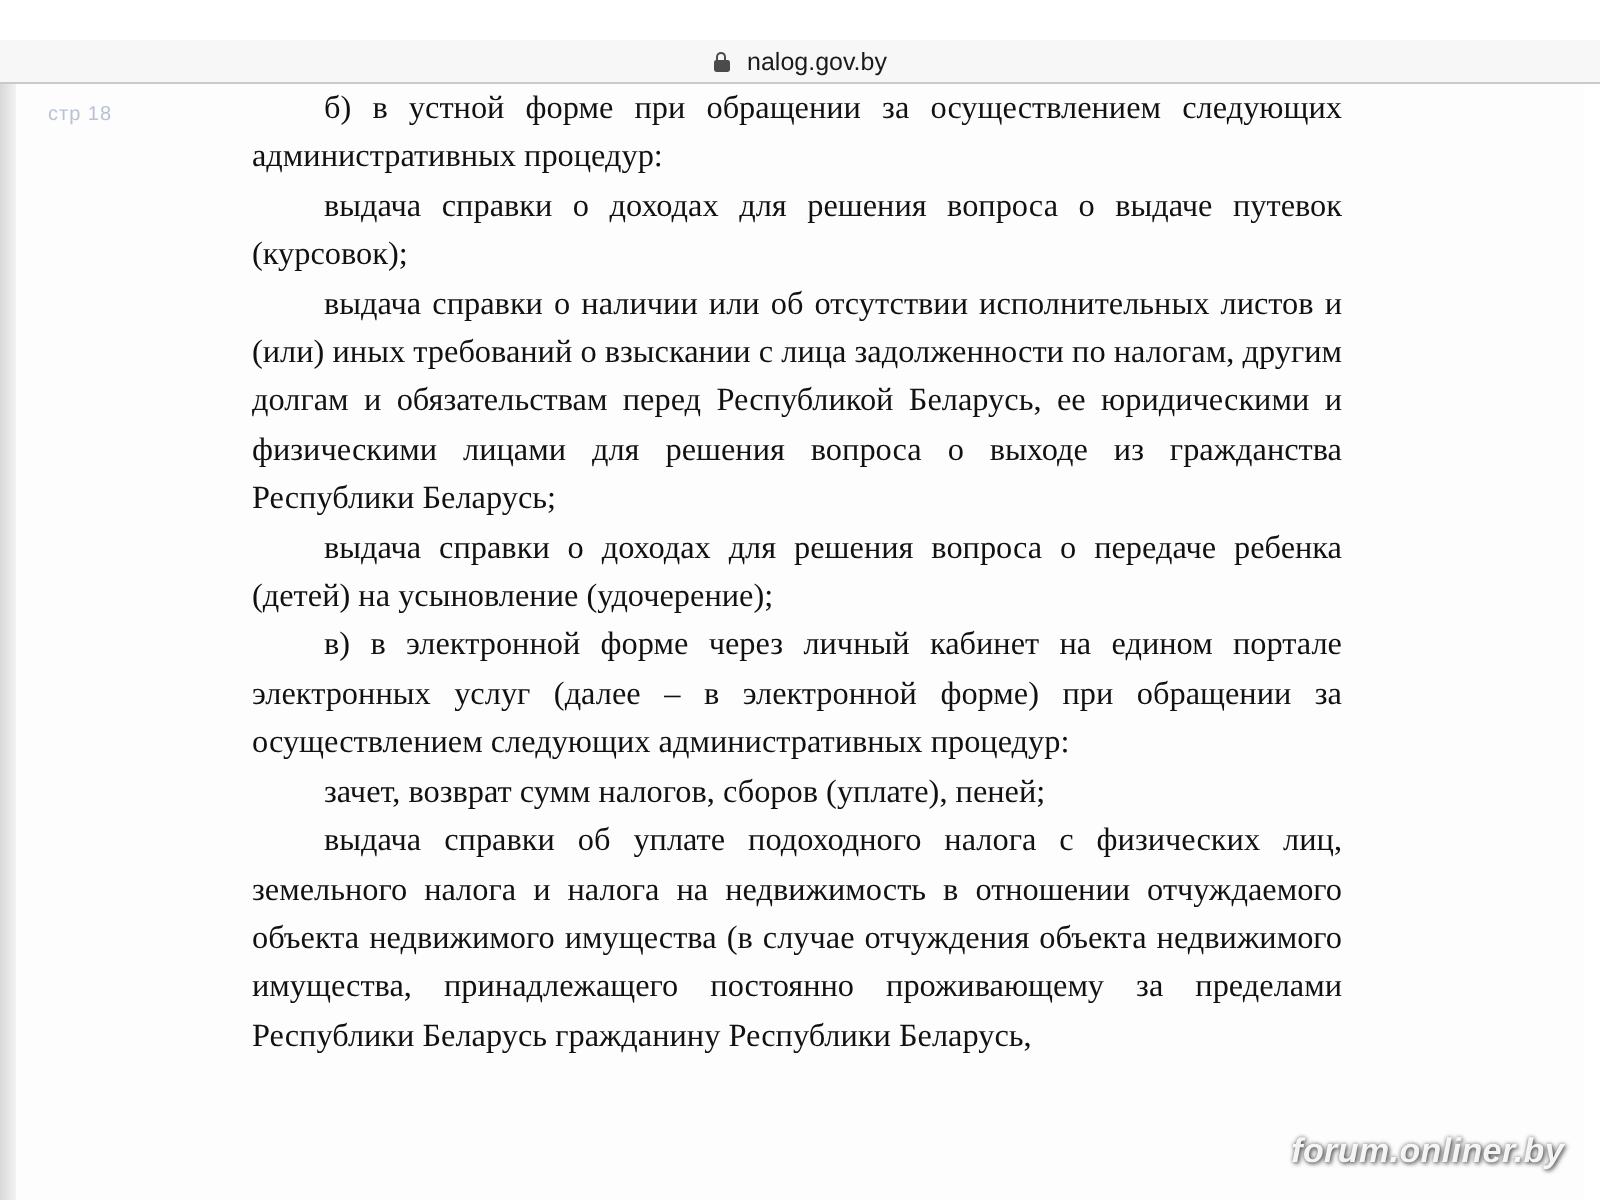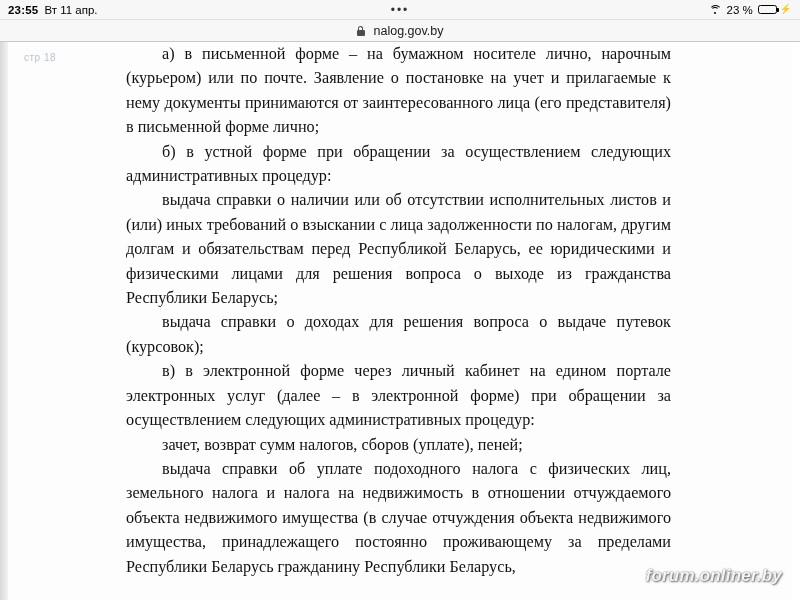--- a/index.html
+++ b/index.html
@@ -244,62 +244,41 @@
     width: 2.5px; height: 120px;
     background: rgba(0,0,0,0.25);
     border-radius: 2px;
   }
 </style>
 </head>
 <body>
 
 <div id="screen">
 
-  <div class="statusbar">
-    <div class="sb-left">
-      <span class="sb-time">23:55</span>
-      <span class="sb-date">Вт 11 апр.</span>
-    </div>
-    <div class="sb-center">
-      <span class="sb-dots">•••</span>
-    </div>
-    <div class="sb-right">
-      <span class="wifi-icon">
-        <i></i>
-          <i></i>
-          <span class="wifi-dot"></span>
-      </span>
-      <span class="sb-batt-text">23 %</span>
-      <span class="batt">
-        <span class="lvl" id="batt-level" style="width:23%"></span>
-      </span>
-      <span class="bolt">⚡</span>
-    </div>
-  </div>
 
   <div class="urlbar">
     <div class="url-inner">
       <span class="lock-icon">
         <span class="shackle"></span>
           <span class="body"></span>
       </span>
       <span>nalog.gov.by</span>
     </div>
   </div>
 
   <div class="page-wrap">
     <div class="paper-shadow-left"></div>
     <div class="paper">
       <div class="page-marker">стр 18</div>
 
       <div class="doc-body">
-        <p>а) в письменной форме – на бумажном носителе лично, нарочным (курьером) или по почте. Заявление о постановке на учет и прилагаемые к нему документы принимаются от заинтересованного лица (его представителя) в письменной форме лично;</p>
         <p>б) в устной форме при обращении за осуществлением следующих административных процедур:</p>
+        <p>выдача справки о доходах для решения вопроса о выдаче путевок (курсовок);</p>
         <p>выдача справки о наличии или об отсутствии исполнительных листов и (или) иных требований о взыскании с лица задолженности по налогам, другим долгам и обязательствам перед Республикой Беларусь, ее юридическими и физическими лицами для решения вопроса о выходе из гражданства Республики Беларусь;</p>
-        <p>выдача справки о доходах для решения вопроса о выдаче путевок (курсовок);</p>
+        <p>выдача справки о доходах для решения вопроса о передаче ребенка (детей) на усыновление (удочерение);</p>
         <p>в) в электронной форме через личный кабинет на едином портале электронных услуг (далее – в электронной форме) при обращении за осуществлением следующих административных процедур:</p>
         <p>зачет, возврат сумм налогов, сборов (уплате), пеней;</p>
         <p>выдача справки об уплате подоходного налога с физических лиц, земельного налога и налога на недвижимость в отношении отчуждаемого объекта недвижимого имущества (в случае отчуждения объекта недвижимого имущества, принадлежащего постоянно проживающему за пределами Республики Беларусь гражданину Республики Беларусь,</p>
       </div>
 
       <div class="watermark">forum.onliner.by</div>
     </div>
     <div class="paper-shadow-right"></div>
     <div class="scroll-track">
       <div class="scroll-thumb"></div>

